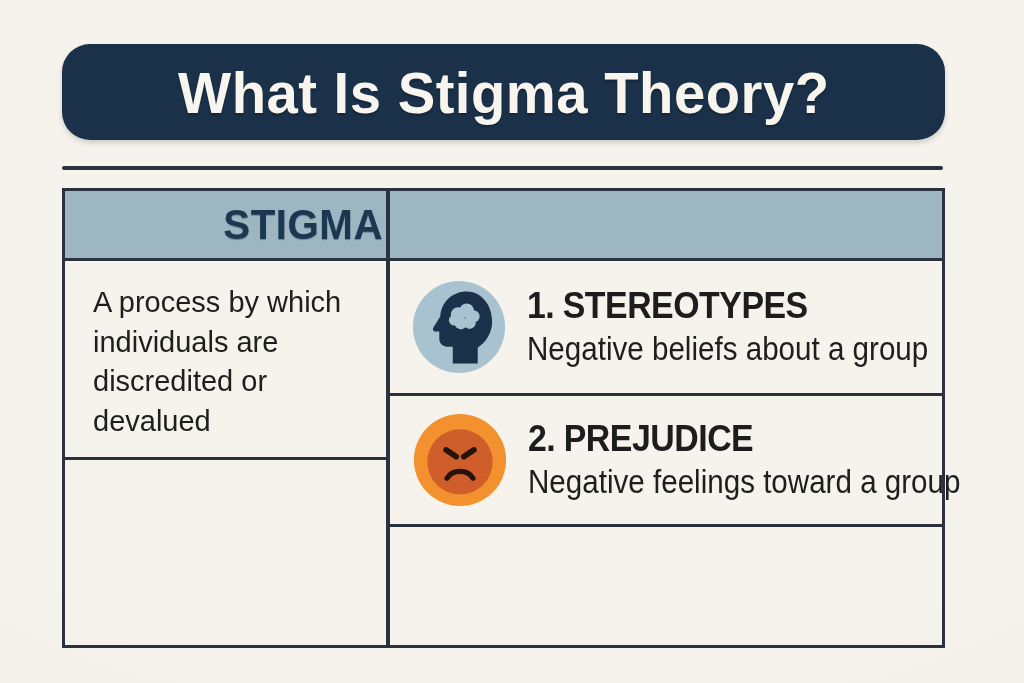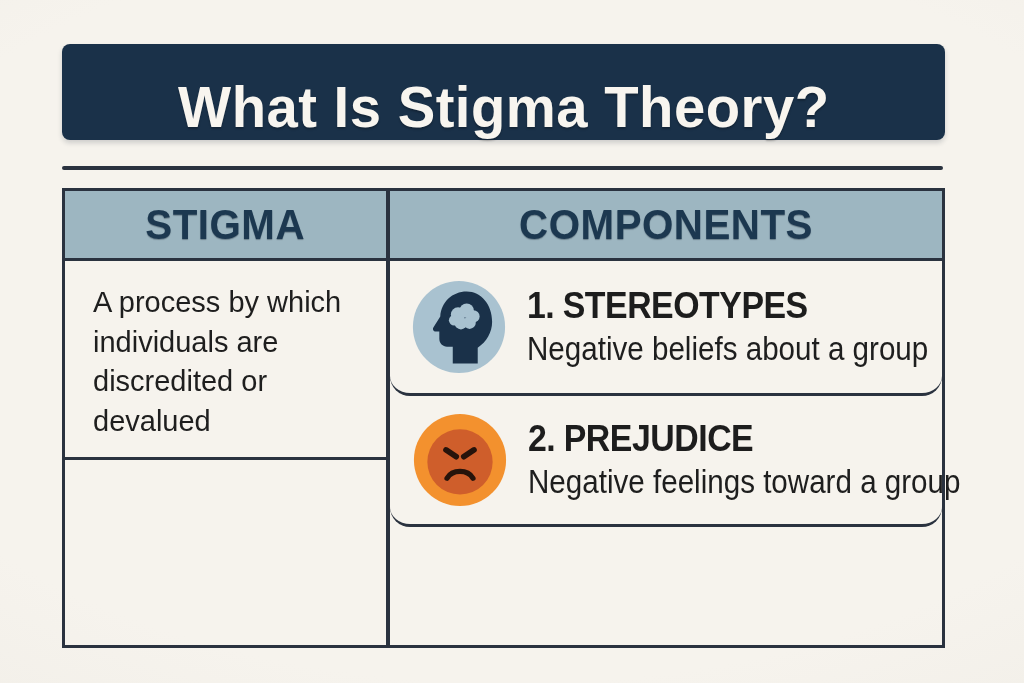--- a/index.html
+++ b/index.html
@@ -11,22 +11,22 @@
     position:relative;
     width:1024px;height:683px;
     margin:0 auto;
     overflow:hidden;
     background:radial-gradient(ellipse 120% 100% at 50% 45%, var(--background,#f6f3ed) 55%, #edeae3 100%);
   }
   
   .title-banner{
     position:absolute;left:62px;top:44px;width:883px;height:96px;
     background:var(--banner,#1a3149);
-    border-radius:8px;
-    display:flex;align-items:flex-end;justify-content:center;
+    border-radius:28px;
+    display:flex;align-items:center;justify-content:center;
     box-shadow:0 3px 5px rgba(30,40,55,.18);
   }
   .page-title{
     color:var(--banner-text,#f8f5ef);
     font-size:58px;font-weight:bold;letter-spacing:.5px;
     transform:scaleX(.97);transform-origin:50% 50%;
     white-space:nowrap;
     text-shadow:0 2px 2px rgba(0,0,0,.25);
   }
   
@@ -41,21 +41,21 @@
     box-sizing:border-box;
     display:flex;flex-direction:column;
     background:transparent;
   }
   .header-row{
     display:flex;height:67px;flex:0 0 67px;
     background:var(--header-bg,#9db6c1);
     border-bottom:3px solid var(--border,#2a323f);
   }
   .header-cell{
-    display:flex;align-items:center;justify-content:center;
+    display:flex;align-items:center;justify-content:flex-end;
     box-sizing:border-box;
   }
   .header-cell.left{width:325px;flex:0 0 325px;border-right:4px solid var(--border,#2a323f);}
   .header-cell.right{flex:1;}
   .header-label{
     font-size:42px;font-weight:bold;
     color:var(--header-text,#1c3850);
     letter-spacing:.5px;
     transform:scaleX(.96);
     text-shadow:0 1px 1px rgba(15,25,40,.35);
@@ -75,21 +75,20 @@
   .definition-text{
     font-size:29px;line-height:1.37;color:var(--body-text,#1e1e1e);
   }
   .empty-cell{flex:1;}
   .right-col{flex:1;display:flex;flex-direction:column;min-width:0;}
   .component-row{
     display:flex;align-items:center;
     box-sizing:border-box;
     padding-left:21px;
     gap:20px;
-    border-radius:20px;
   }
   .component-row.r1{height:135px;flex:0 0 135px;border-bottom:3px solid var(--border,#2a323f);}
   .component-row.r2{height:131px;flex:0 0 131px;border-bottom:3px solid var(--border,#2a323f);padding-left:22px;}
   .component-row.r3{flex:1;}
   .icon-wrap{width:96px;height:96px;flex:0 0 96px;}
   .icon-wrap svg{display:block;width:96px;height:96px;}
   .row-text{display:flex;flex-direction:column;justify-content:center;min-width:0;}
   .row-title{
     font-size:36px;font-weight:bold;color:#1d1d1d;
     letter-spacing:-.5px;white-space:nowrap;
@@ -122,23 +121,20 @@
     <span class="page-title">What Is Stigma Theory?</span>
   </div>
 
   <div class="divider-rule"></div>
 
   <div class="stigma-table">
 
     <div class="header-row">
       <div class="header-cell left">
         <span class="header-label">STIGMA</span>
-      </div>
-      <div class="header-cell right">
-        <span class="header-label">COMPONENTS</span>
       </div>
     </div>
 
     <div class="table-body">
 
       <div class="left-col">
         <div class="definition-cell">
           <div class="definition-text">A process by which individuals are discredited or devalued</div>
         </div>
         <div class="empty-cell"></div>

